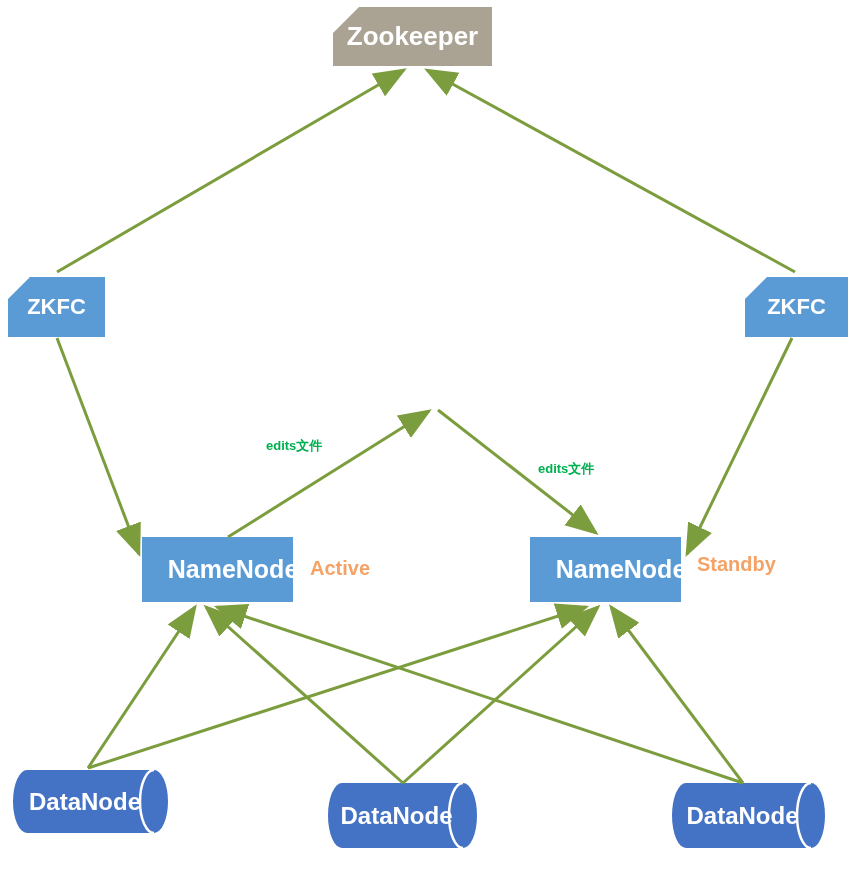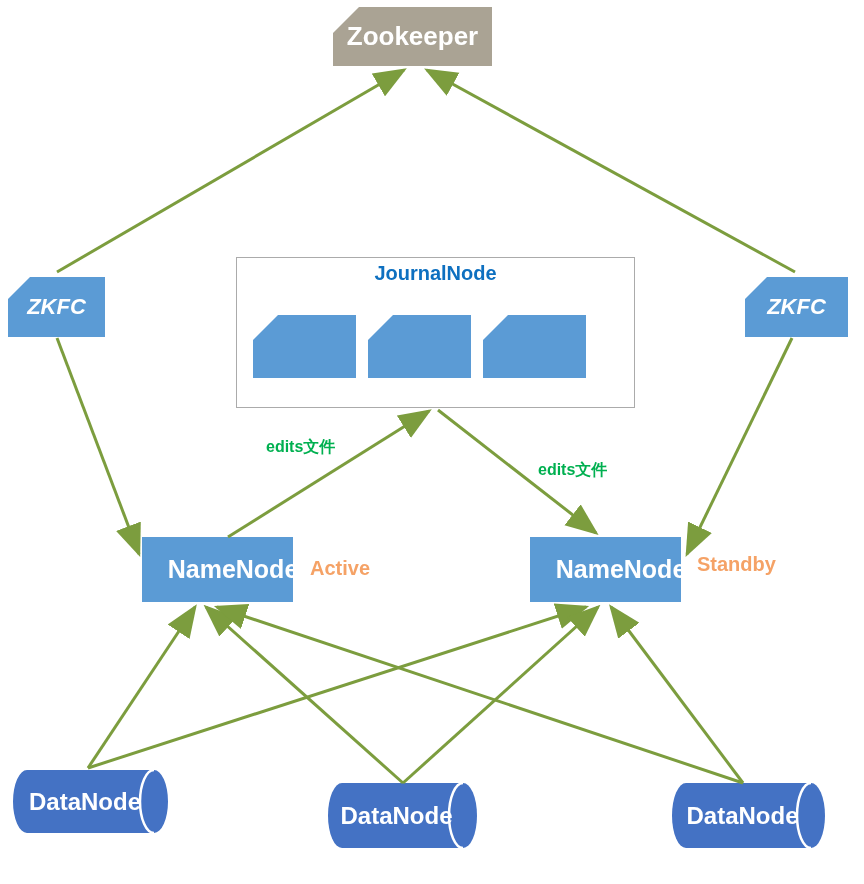--- a/index.html
+++ b/index.html
@@ -2,21 +2,21 @@
 <html><head>
 <meta charset="utf-8">
 <style>
   html,body{margin:0;padding:0;background:#ffffff;}
   body{width:864px;height:884px;position:relative;overflow:hidden;
        font-family:"Liberation Sans","DejaVu Sans",sans-serif;}
   .stage{position:absolute;left:0;top:0;width:864px;height:784px;}
   .node{position:absolute;display:flex;align-items:center;justify-content:center;
         color:#fff;font-weight:bold;box-sizing:border-box;}
   .cut{clip-path:polygon(26px 0,100% 0,100% 100%,0 100%,0 26px);}
-  .cut-sm{clip-path:polygon(22px 0,100% 0,100% 100%,0 100%,0 22px);font-style:italic;}
+  .cut-sm{clip-path:polygon(22px 0,100% 0,100% 100%,0 100%,0 22px);}
   .zookeeper{left:333px;top:7px;width:159px;height:59px;background:#AAA394;font-size:26px;}
   .zkfc-left{left:8px;top:277px;width:97px;height:60px;background:#5B9BD5;font-size:22px;}
   .zkfc-right{left:745px;top:277px;width:103px;height:60px;background:#5B9BD5;font-size:22px;}
   .jn-container{position:absolute;left:236px;top:257px;width:399px;height:151px;
         background:#ffffff;border:1px solid #ABABAB;box-sizing:border-box;}
   .jn-title{position:absolute;left:0;top:4px;width:100%;text-align:center;
         color:#0E70C0;font-size:20px;font-weight:bold;}
   .jn-shape{position:absolute;top:57px;width:103px;height:63px;background:#5B9BD5;
         clip-path:polygon(25px 0,100% 0,100% 100%,0 100%,0 25px);}
   .jn-s1{left:16px;} .jn-s2{left:131px;} .jn-s3{left:246px;}
@@ -24,47 +24,41 @@
   .nn-active{left:142px;top:537px;}
   .nn-standby{left:530px;top:537px;}
   .status{position:absolute;font-size:20px;font-weight:bold;color:#F5A266;}
   .st-active{left:310px;top:557px;}
   .st-standby{left:697px;top:553px;}
   .dn-label{position:absolute;display:flex;align-items:center;justify-content:center;
         color:#fff;font-weight:bold;font-size:24px;}
   .dn1{left:16px;top:770px;width:138px;height:63px;}
   .dn2{left:330px;top:783px;width:133px;height:65px;}
   .dn3{left:674px;top:783px;width:137px;height:65px;}
-  .edge-label{position:absolute;font-size:16px;font-weight:bold;color:#00B050;white-space:nowrap;}
+  .edge-label{position:absolute;font-size:13px;font-weight:bold;color:#00B050;white-space:nowrap;}
   .el-left{left:266px;top:437px;}
   .el-right{left:538px;top:460px;}
   svg.overlay{position:absolute;left:0;top:0;pointer-events:none;}
 </style>
 </head>
 <body>
 
 <div class="stage">
 
   <div class="node cut zookeeper">
     <span>Zookeeper</span>
   </div>
 
   <div class="node cut-sm zkfc-left">
     <span>ZKFC</span>
   </div>
   <div class="node cut-sm zkfc-right">
     <span>ZKFC</span>
   </div>
 
-  <div class="jn-container">
-    <div class="jn-title">JournalNode</div>
-    <div class="jn-shape jn-s1"></div>
-    <div class="jn-shape jn-s2"></div>
-    <div class="jn-shape jn-s3"></div>
-  </div>
 
   <div class="node namenode nn-active">
     <span>NameNode</span>
   </div>
   <div class="status st-active">Active</div>
 
   <div class="node namenode nn-standby">
     <span>NameNode</span>
   </div>
   <div class="status st-standby">Standby</div>

